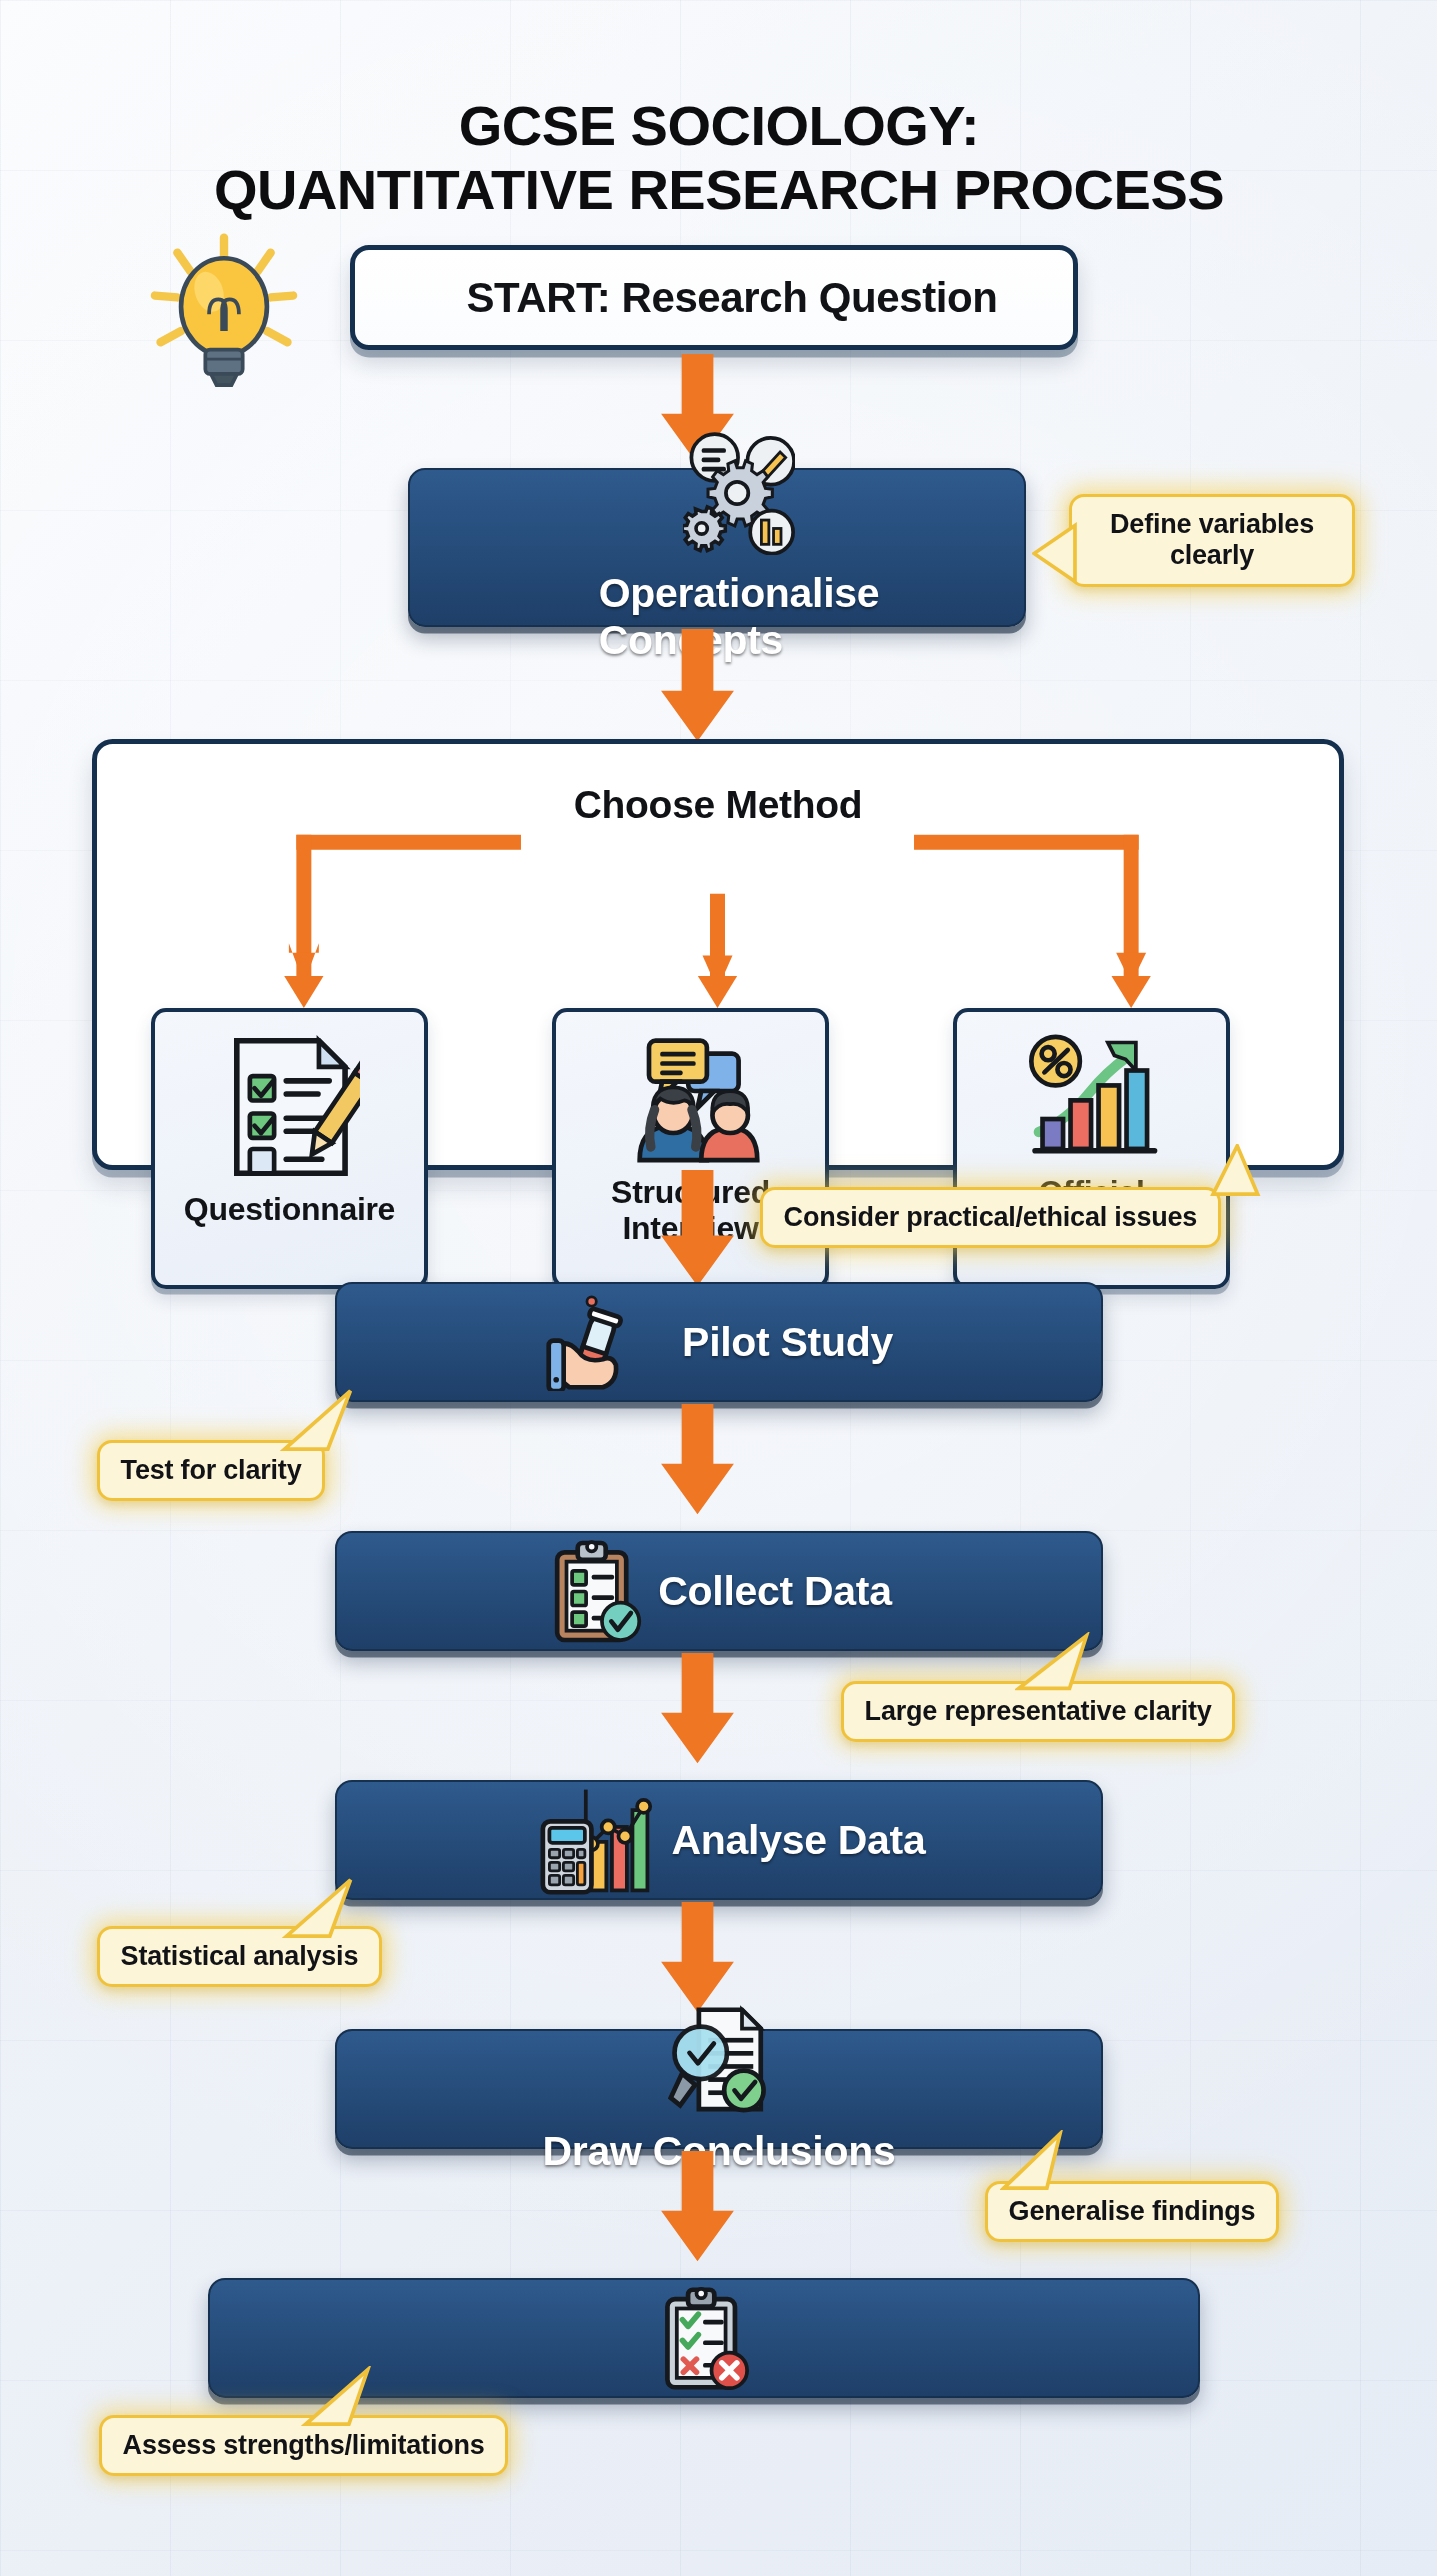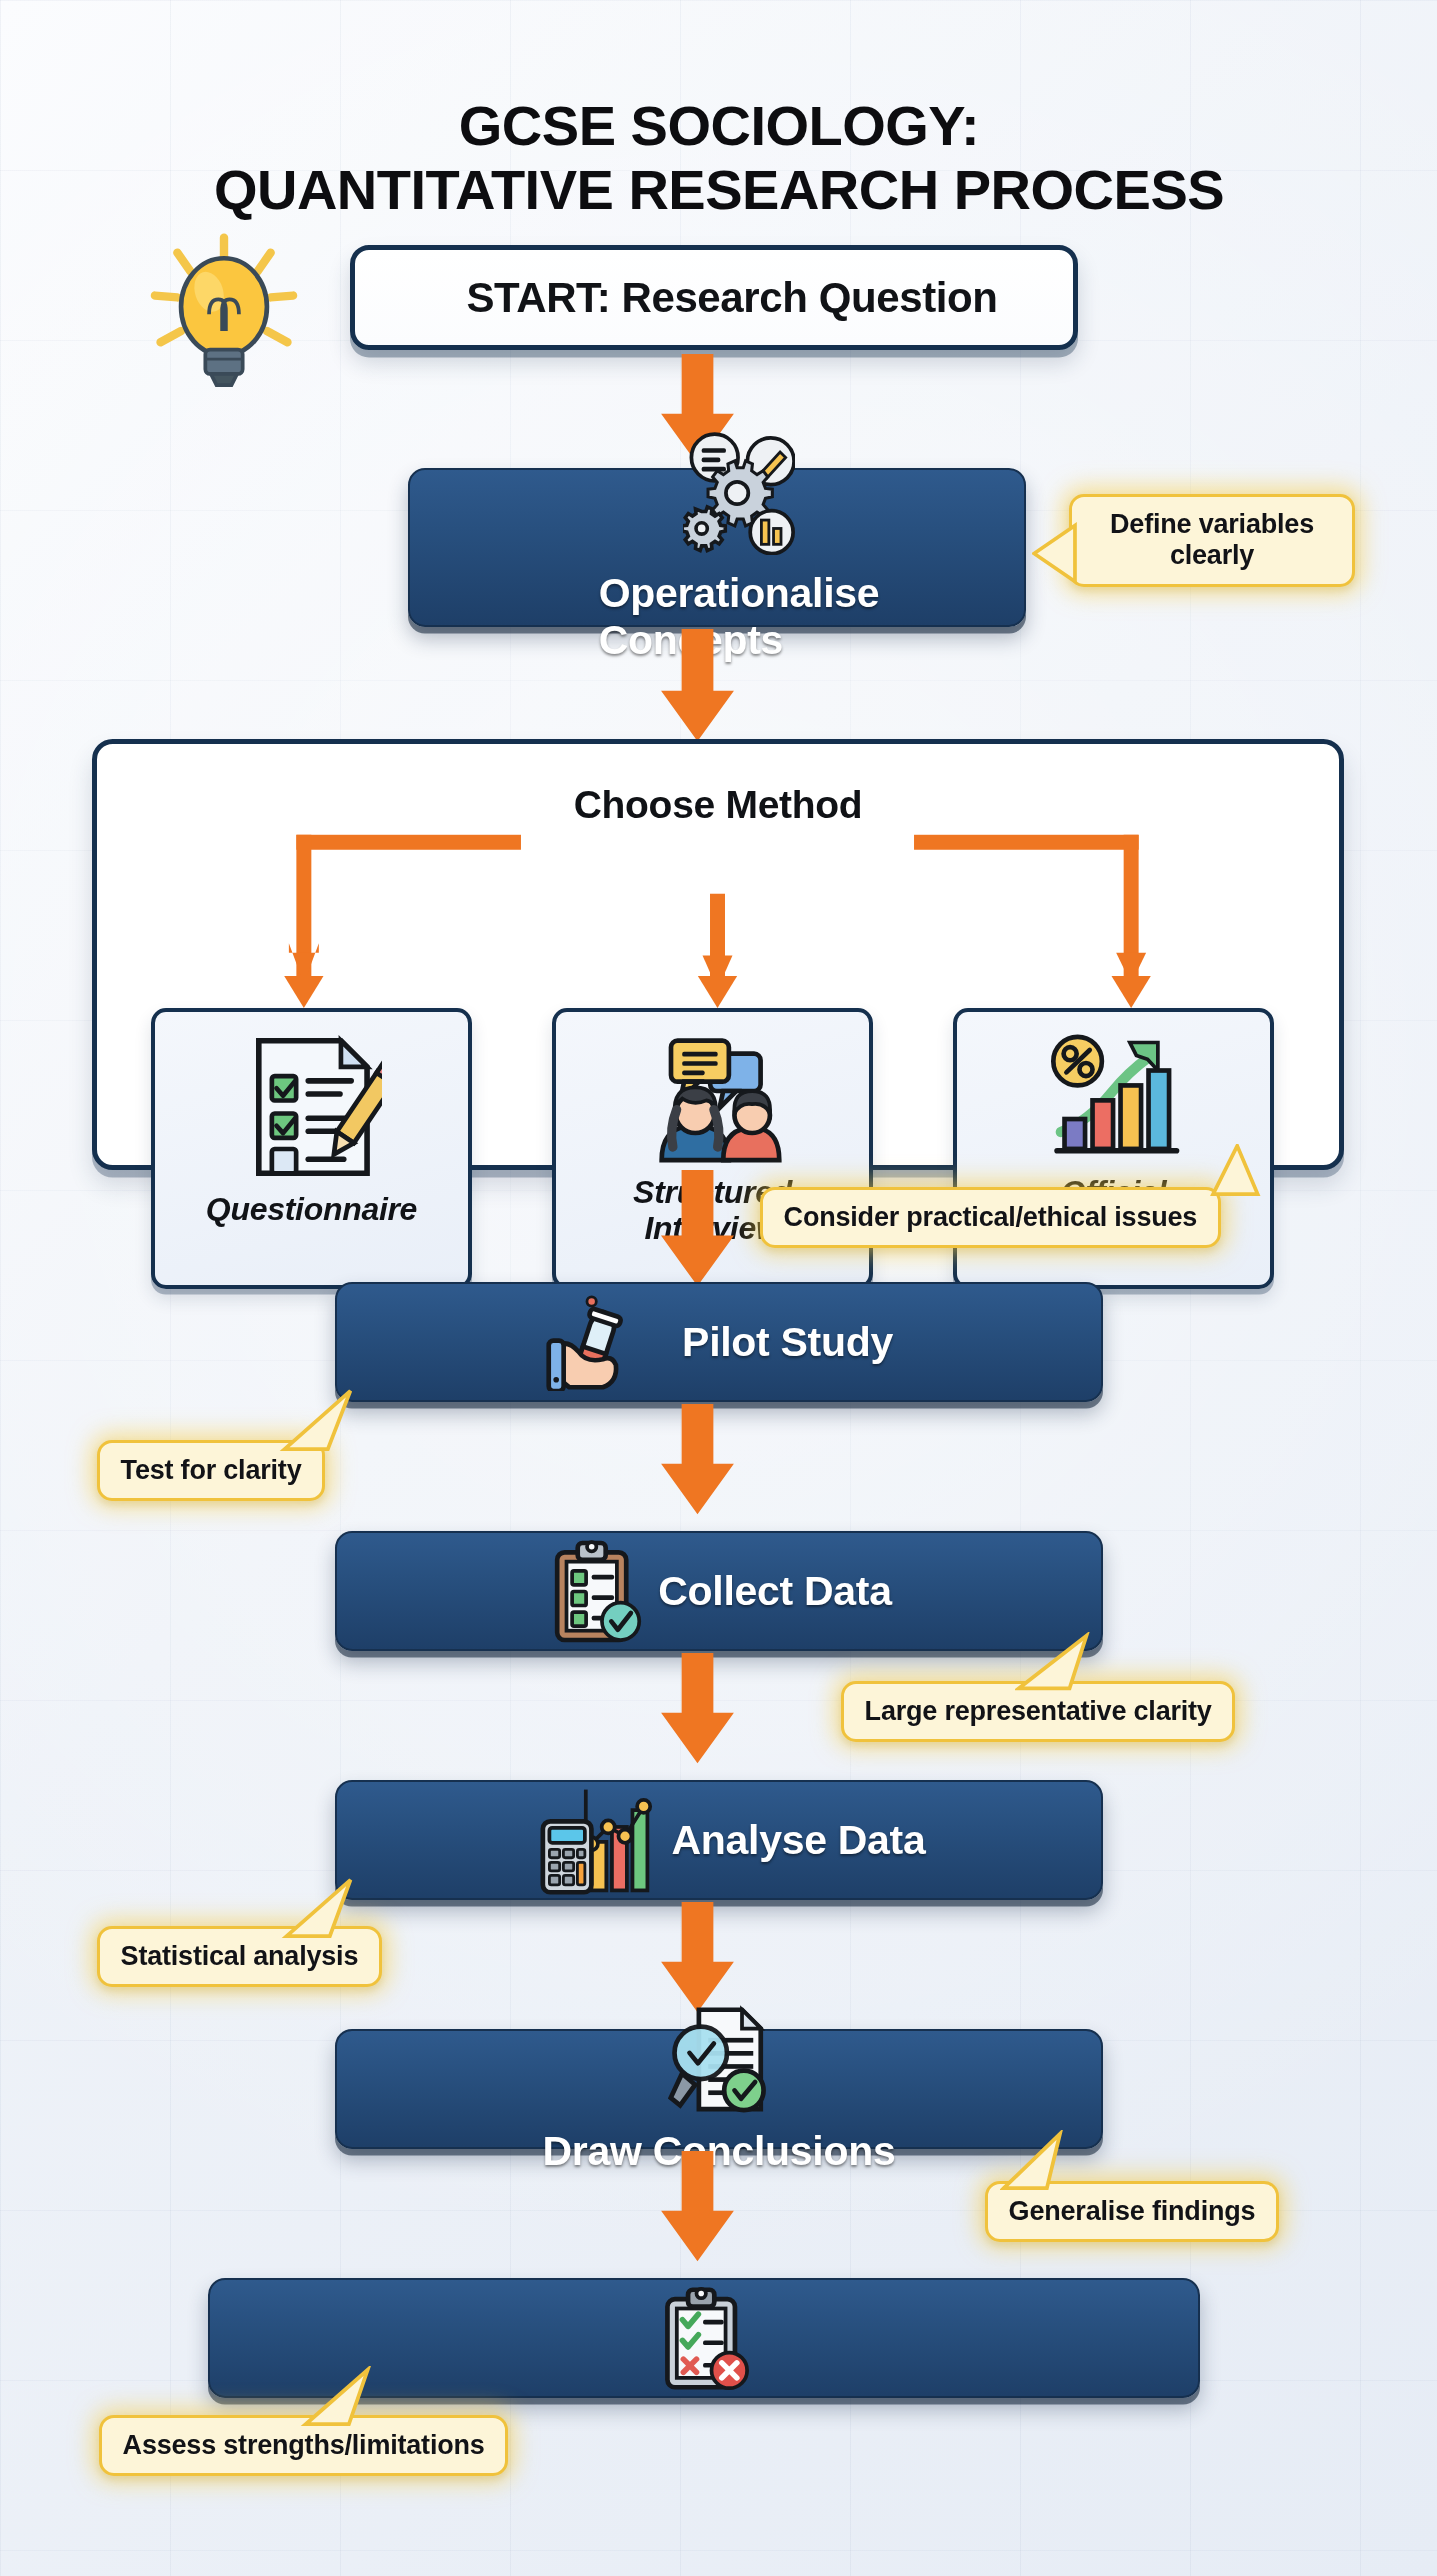--- a/index.html
+++ b/index.html
@@ -90,29 +90,28 @@
     border: 5.6px solid #15304e;
     border-radius: 20.6px;
     box-shadow: 0 7.5px 0 rgba(21,48,78,0.30), 0 15px 24px rgba(30,50,80,0.16);
   }
   .cm-title {
     position: absolute; left: 0; top: 39px; width: 100%;
     text-align: center; font-weight: 700; font-size: 39px;
     color: #101216; letter-spacing: -0.3px;
   }
   .mbox {
-    position: absolute; top: 264px; width: 321px; height: 281px;
+    position: absolute; top: 264px; width: 277px; height: 281px;
     background: linear-gradient(165deg, #f4f7fc 0%, #e9eff8 100%);
     border: 4.7px solid #15304e;
     border-radius: 15px;
     box-shadow: 0 5.6px 0 rgba(21,48,78,0.30), 0 9.4px 17px rgba(30,50,80,0.14);
     display: flex; flex-direction: column;
     align-items: center; justify-content: flex-start;
     padding-top: 20.6px;
-    font-style: italic;
   }
   .mbox .mlbl {
     margin-top: 11.2px;
     text-align: center; font-weight: 700; font-size: 32px;
     color: #111317; line-height: 1.12; letter-spacing: -0.3px;
   }
 
   
   .varrow { position: absolute; }
 

